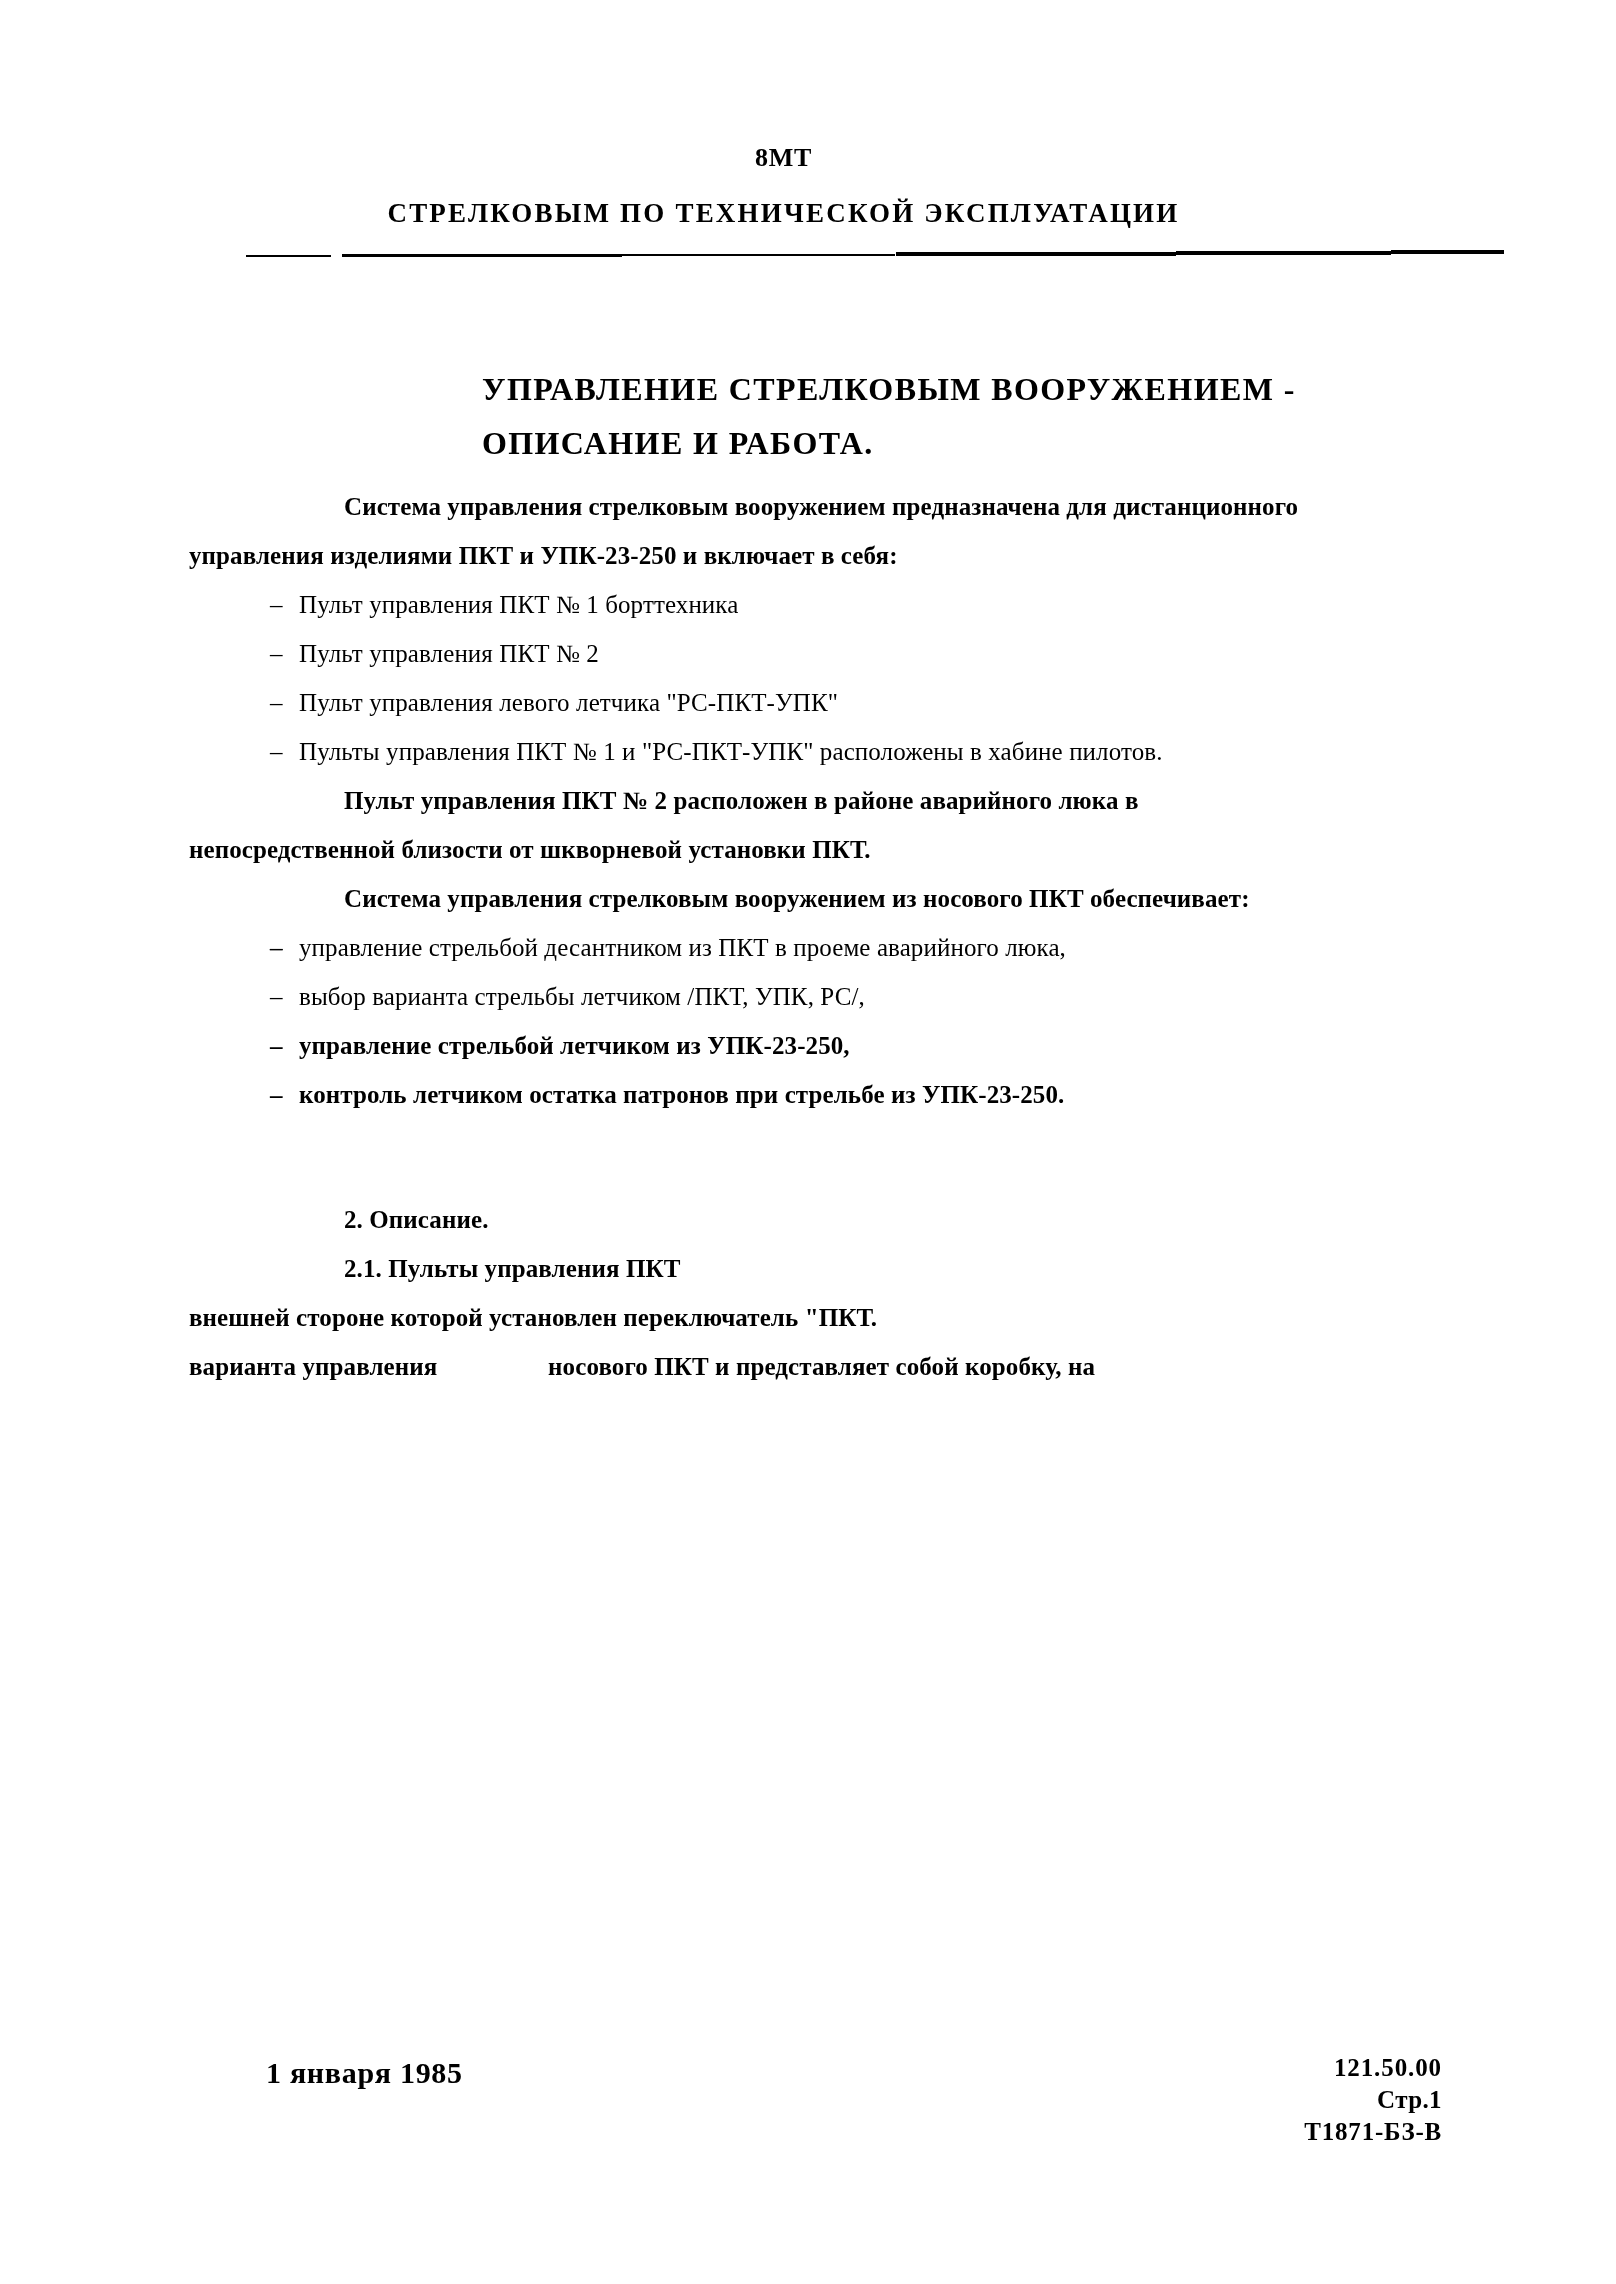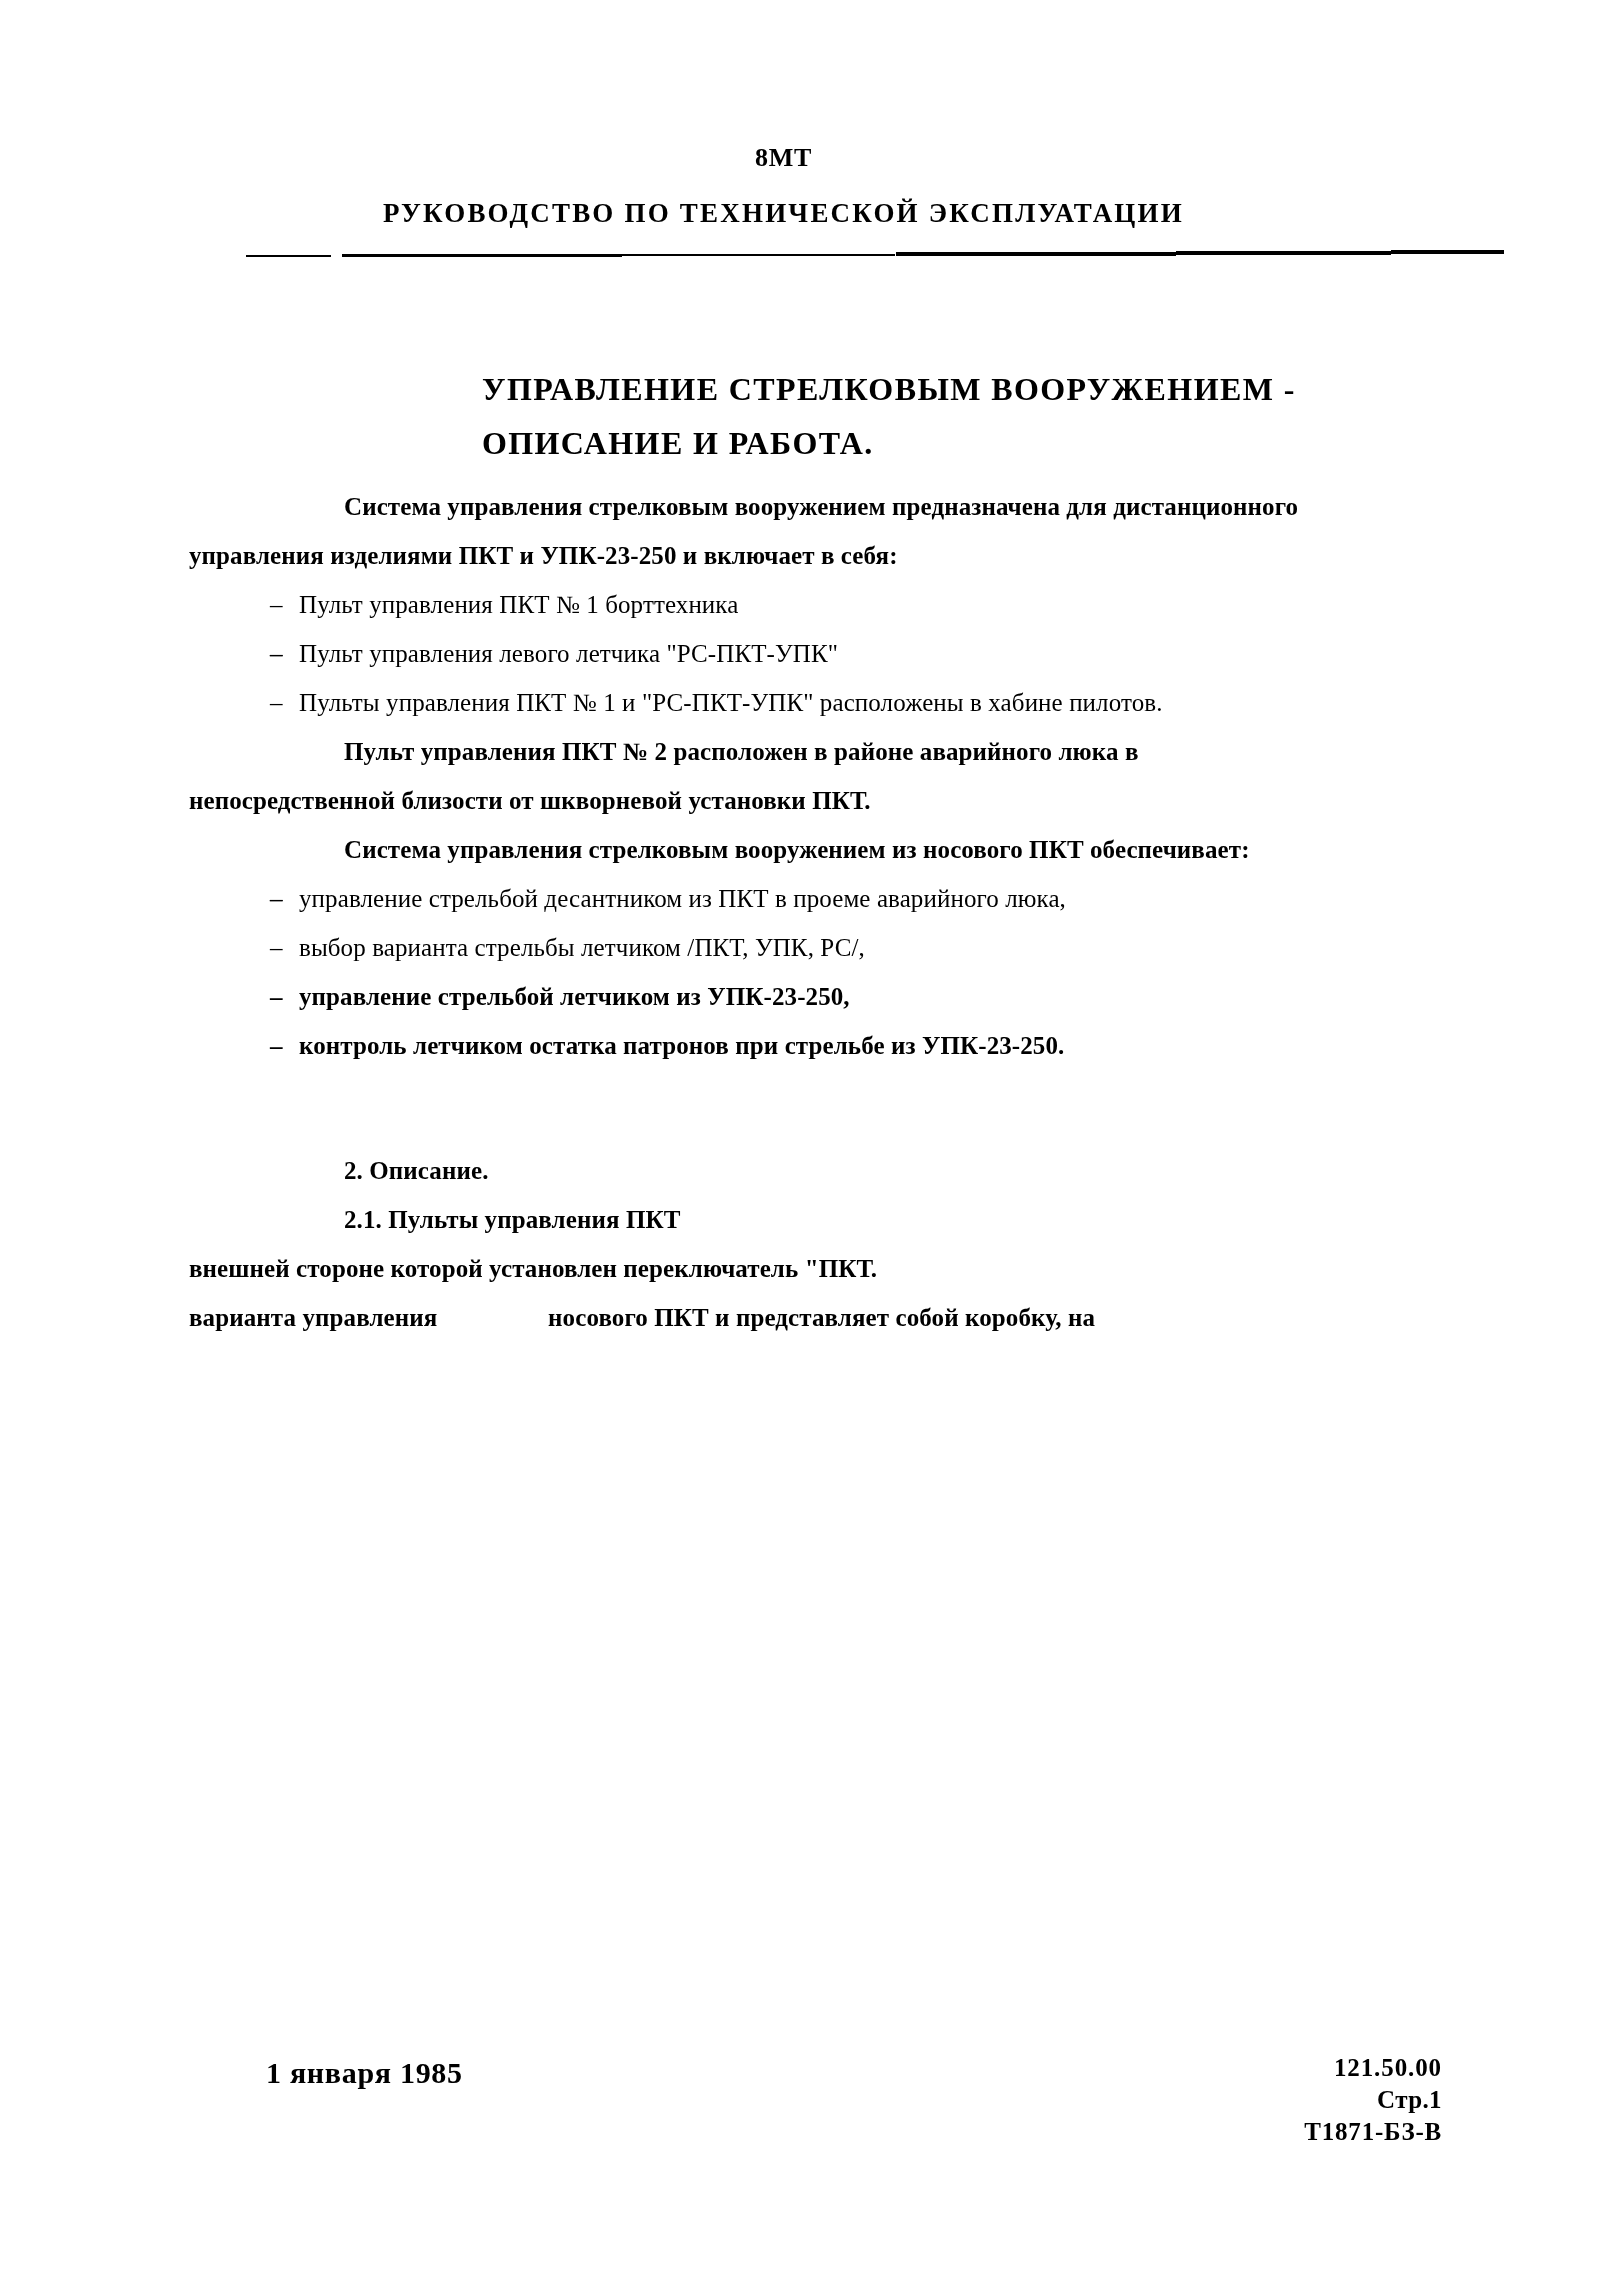--- a/index.html
+++ b/index.html
@@ -151,21 +151,21 @@
   .footer-code .cd-line2 { letter-spacing: 0.4px; }
   .footer-code .cd-line3 { letter-spacing: 0.8px; }
 </style>
 </head>
 <body>
 
 <div class="page">
 
   <div class="doc-header">
     <div class="model">8МТ</div>
-    <div class="manual-title">РУКОВОДСТВО ПО ТЕХНИЧЕСКОЙ ЭКСПЛУАТАЦИИ</div>
+    <div class="manual-title">СТРЕЛКОВЫМ ПО ТЕХНИЧЕСКОЙ ЭКСПЛУАТАЦИИ</div>
   </div>
 
   <div class="header-rule">
     <span class="seg s1"></span>
     <span class="seg s2"></span>
     <span class="seg s3"></span>
     <span class="seg s4"></span>
     <span class="seg s5"></span>
     <span class="seg s6"></span>
   </div>
@@ -180,20 +180,21 @@
 
     <div class="para">Система управления стрелковым вооружением предназначена для дистанционного</div>
     <div class="para-cont">управления изделиями ПКТ и УПК-23-250 и включает в себя:</div>
 
     <div class="bullet">
       <span class="dash">–</span>
       <span class="btext">Пульт управления ПКТ № 1 борттехника</span>
     </div>
     <div class="bullet">
       <span class="dash">–</span>
+      <span class="btext">Пульт управления ПКТ № 2</span>
     </div>
     <div class="bullet">
       <span class="dash">–</span>
       <span class="btext">Пульт управления левого летчика "РС-ПКТ-УПК"</span>
     </div>
     <div class="bullet">
       <span class="dash">–</span>
       <span class="btext">Пульты управления ПКТ № 1 и "РС-ПКТ-УПК" расположены в хабине пилотов.</span>
     </div>
 

